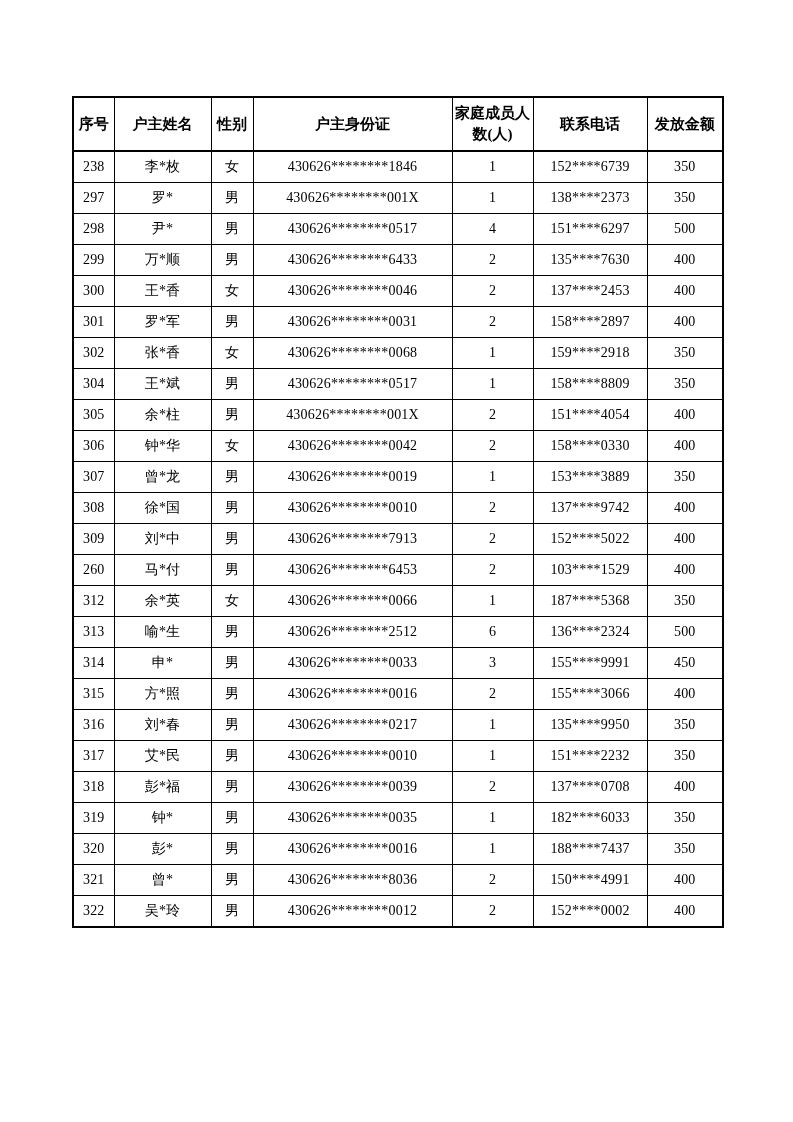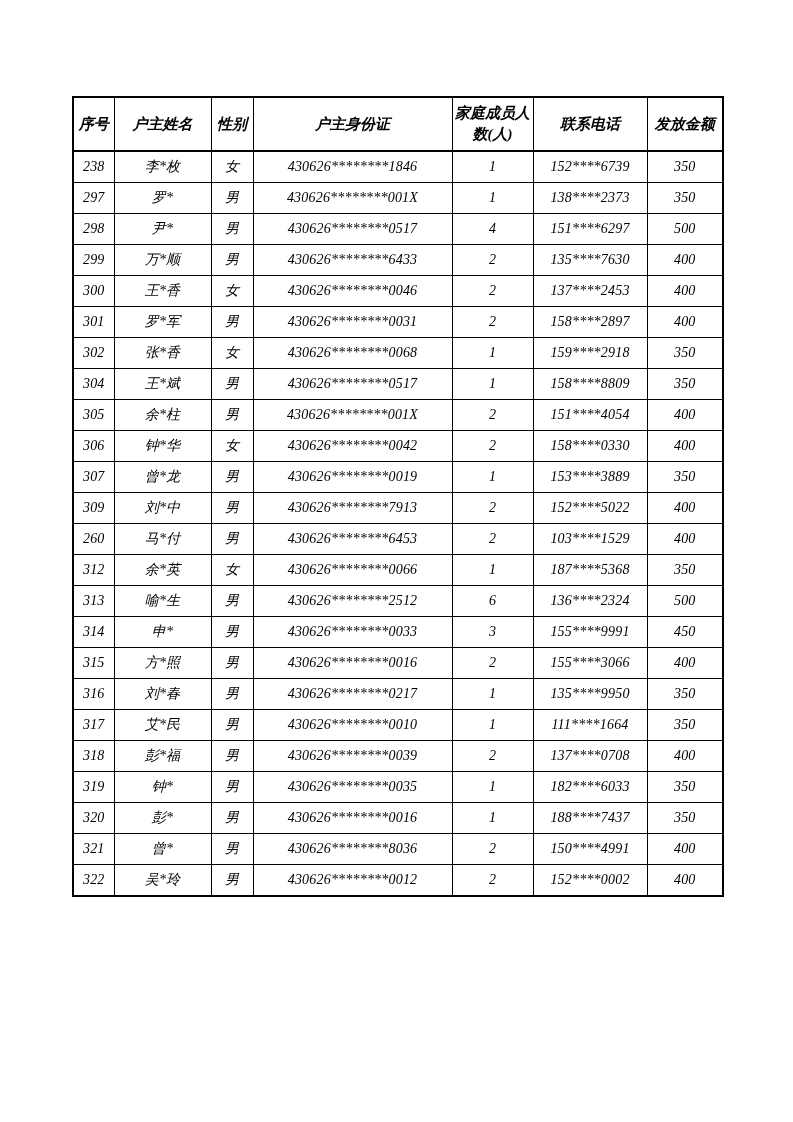--- a/index.html
+++ b/index.html
@@ -12,21 +12,20 @@
     background: #ffffff;
     color: #000000;
     font-family: "Liberation Serif", "DejaVu Serif", serif;
     position: relative;
     overflow: hidden;
   }
   .sheet {
     position: absolute;
     left: 72px;
     top: 96px;
-    font-style: italic;
   }
   table.grid {
     border-collapse: collapse;
     table-layout: fixed;
     width: 650px;
     border: 2px solid #000;
   }
   table.grid th,
   table.grid td {
     border: 1px solid #000;
@@ -168,20 +167,29 @@
         <tr>
           <td>307</td>
           <td>曾*龙</td>
           <td>男</td>
           <td>430626********0019</td>
           <td>1</td>
           <td>153****3889</td>
           <td>350</td>
         </tr>
         <tr>
+          <td>308</td>
+          <td>徐*国</td>
+          <td>男</td>
+          <td>430626********0010</td>
+          <td>2</td>
+          <td>137****9742</td>
+          <td>400</td>
+        </tr>
+        <tr>
           <td>309</td>
           <td>刘*中</td>
           <td>男</td>
           <td>430626********7913</td>
           <td>2</td>
           <td>152****5022</td>
           <td>400</td>
         </tr>
         <tr>
           <td>260</td>
@@ -236,21 +244,21 @@
           <td>1</td>
           <td>135****9950</td>
           <td>350</td>
         </tr>
         <tr>
           <td>317</td>
           <td>艾*民</td>
           <td>男</td>
           <td>430626********0010</td>
           <td>1</td>
-          <td>111****1664</td>
+          <td>151****2232</td>
           <td>350</td>
         </tr>
         <tr>
           <td>318</td>
           <td>彭*福</td>
           <td>男</td>
           <td>430626********0039</td>
           <td>2</td>
           <td>137****0708</td>
           <td>400</td>

